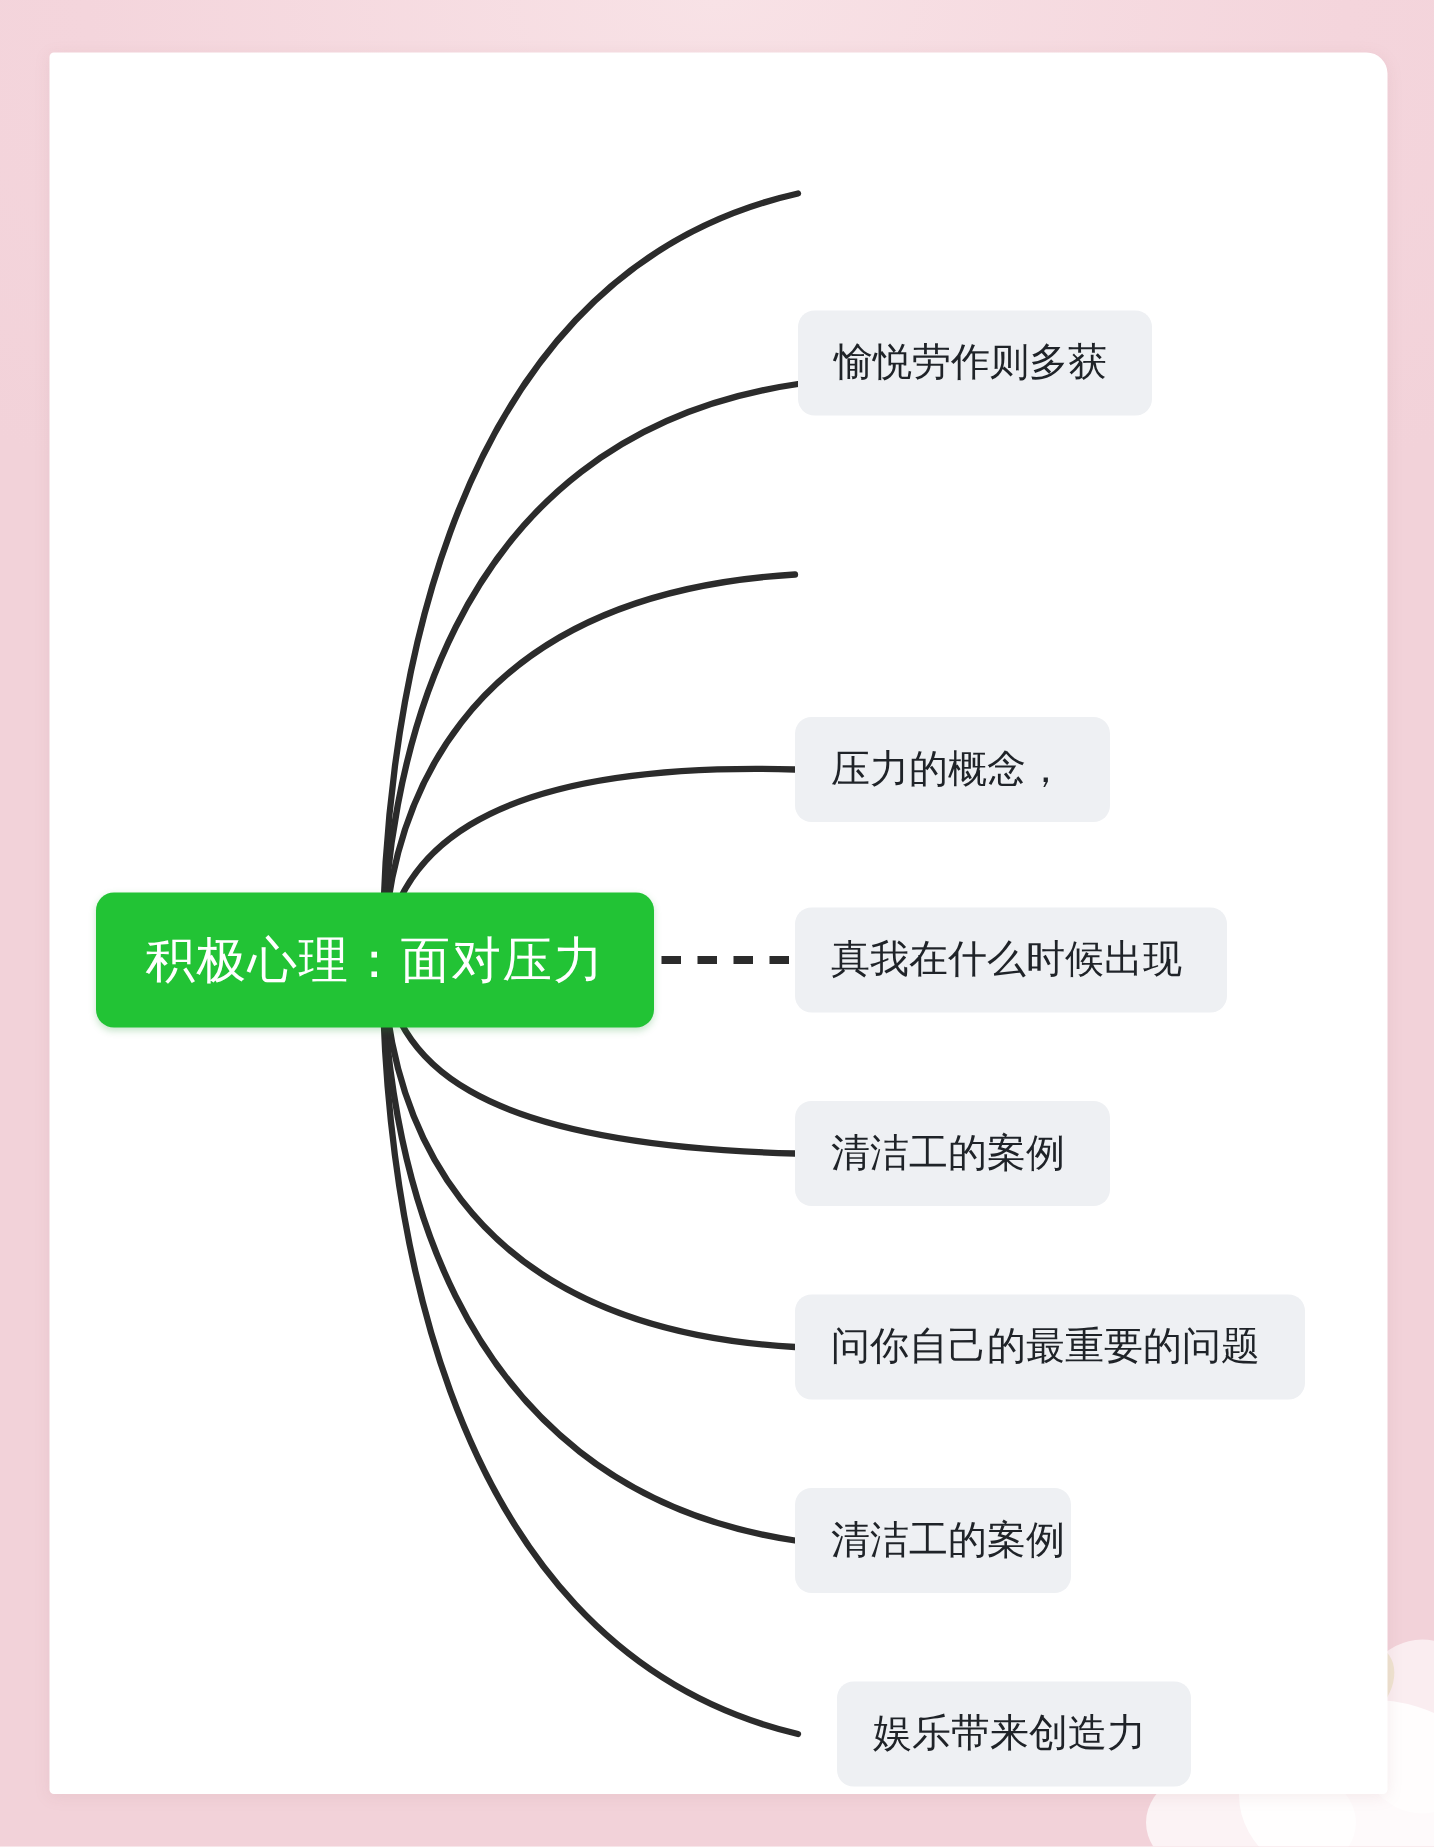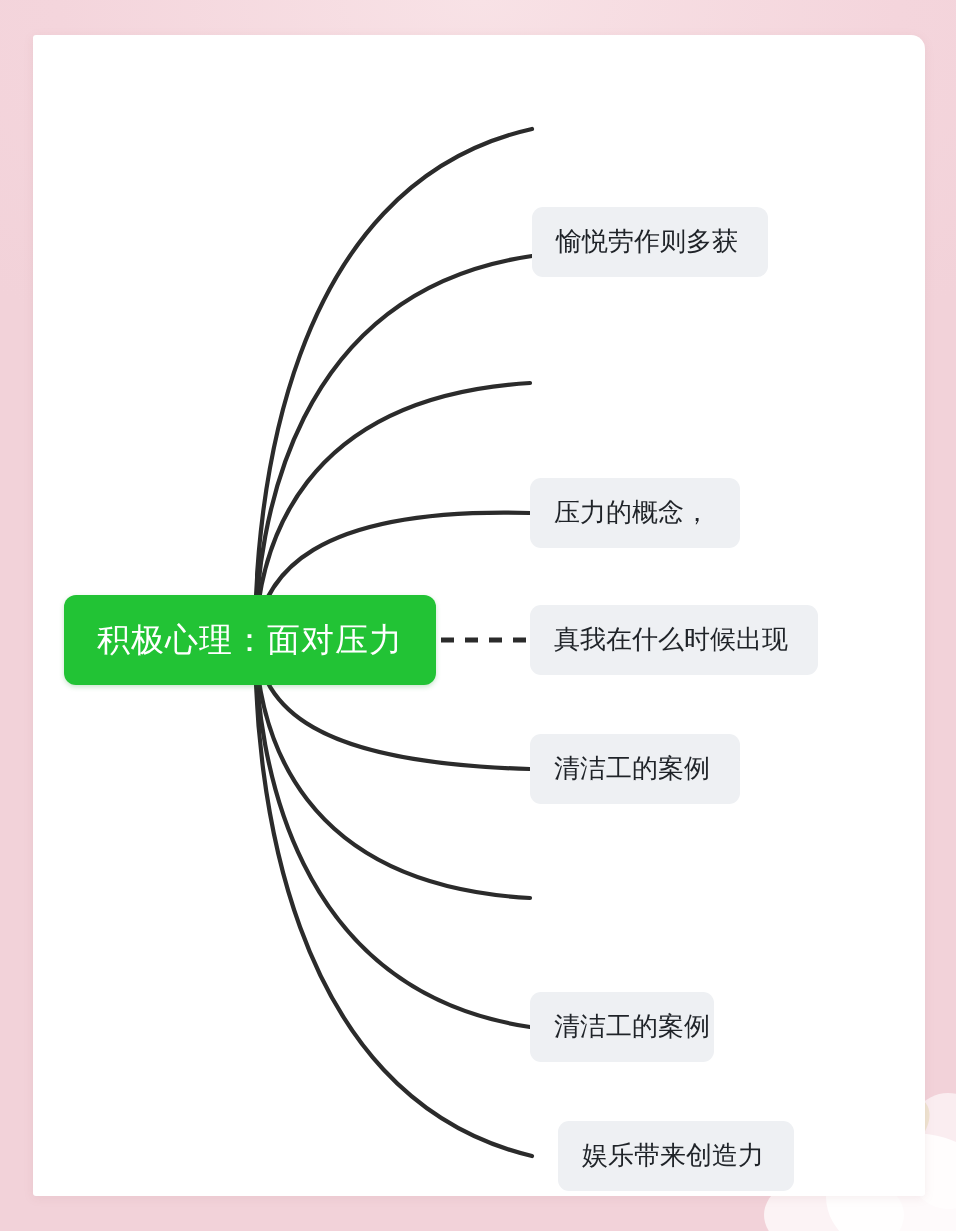--- a/index.html
+++ b/index.html
@@ -156,20 +156,23 @@
   </div>
 
   <div class="topic-node" style="left:497px; top:570px; width:288px;">
     <span class="topic-label">真我在什么时候出现</span>
   </div>
 
   <div class="topic-node" style="left:497px; top:699px; width:210px;">
     <span class="topic-label">清洁工的案例</span>
   </div>
 
+  <div class="topic-node" style="left:497px; top:828px; width:340px;">
+    <span class="topic-label">问你自己的最重要的问题</span>
+  </div>
 
   <div class="topic-node" style="left:497px; top:957px; width:184px;">
     <span class="topic-label">清洁工的案例</span>
   </div>
 
   <div class="topic-node" style="left:497px; top:1086px; width:236px;margin-left:28px;">
     <span class="topic-label">娱乐带来创造力</span>
   </div>
 
 </div>

